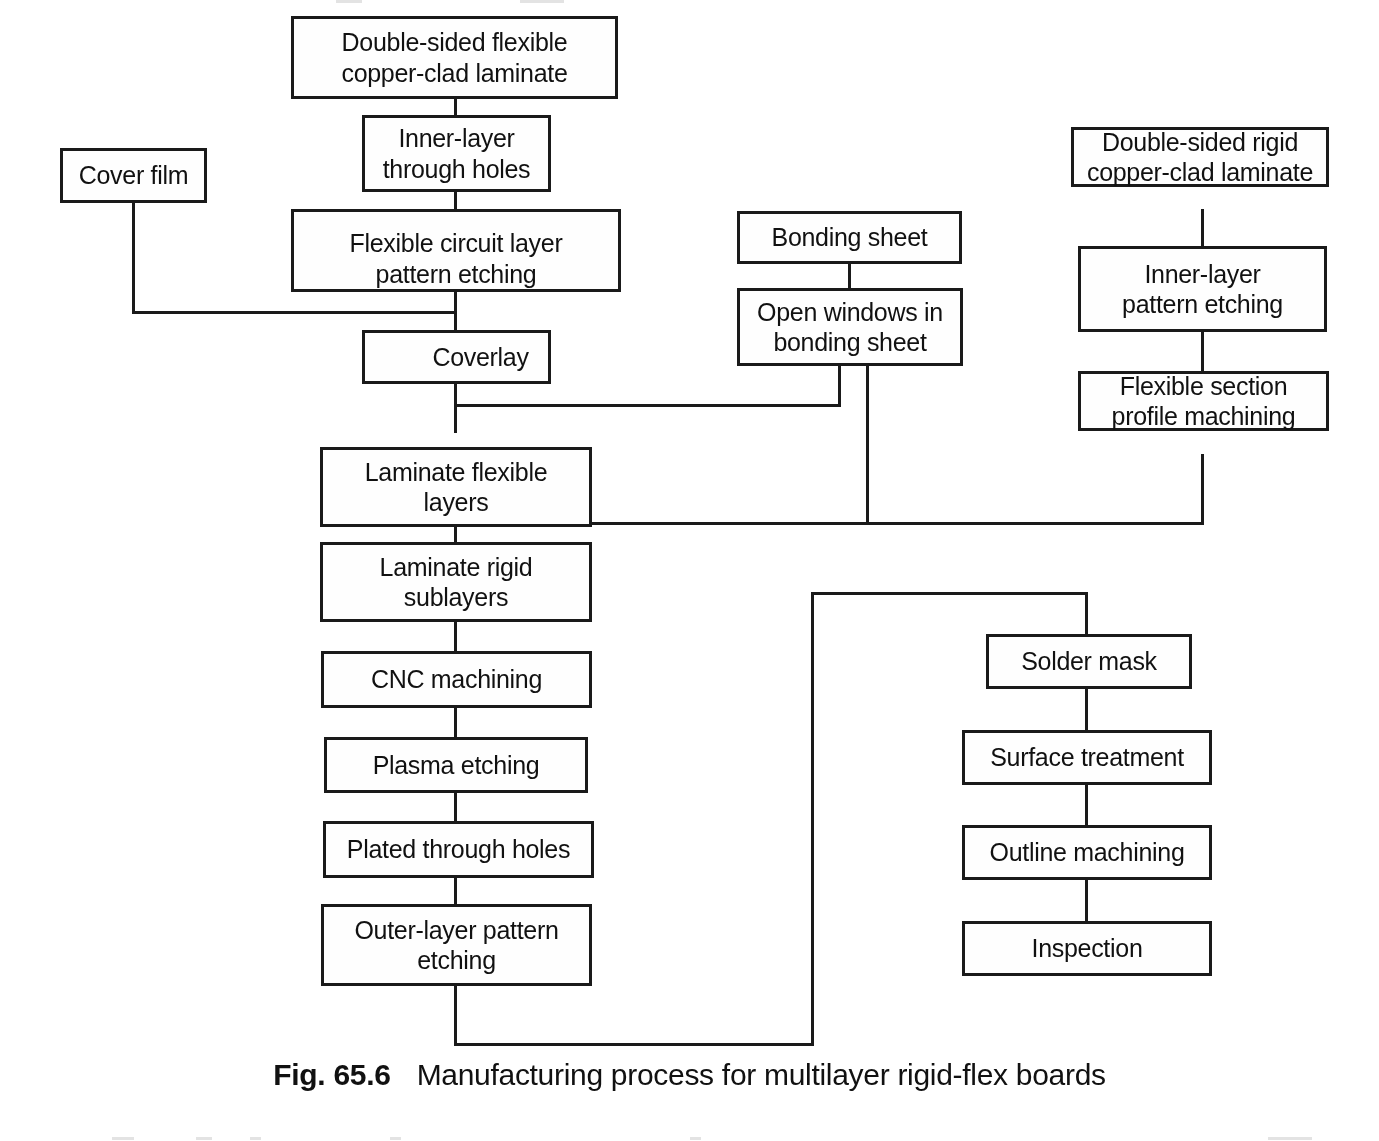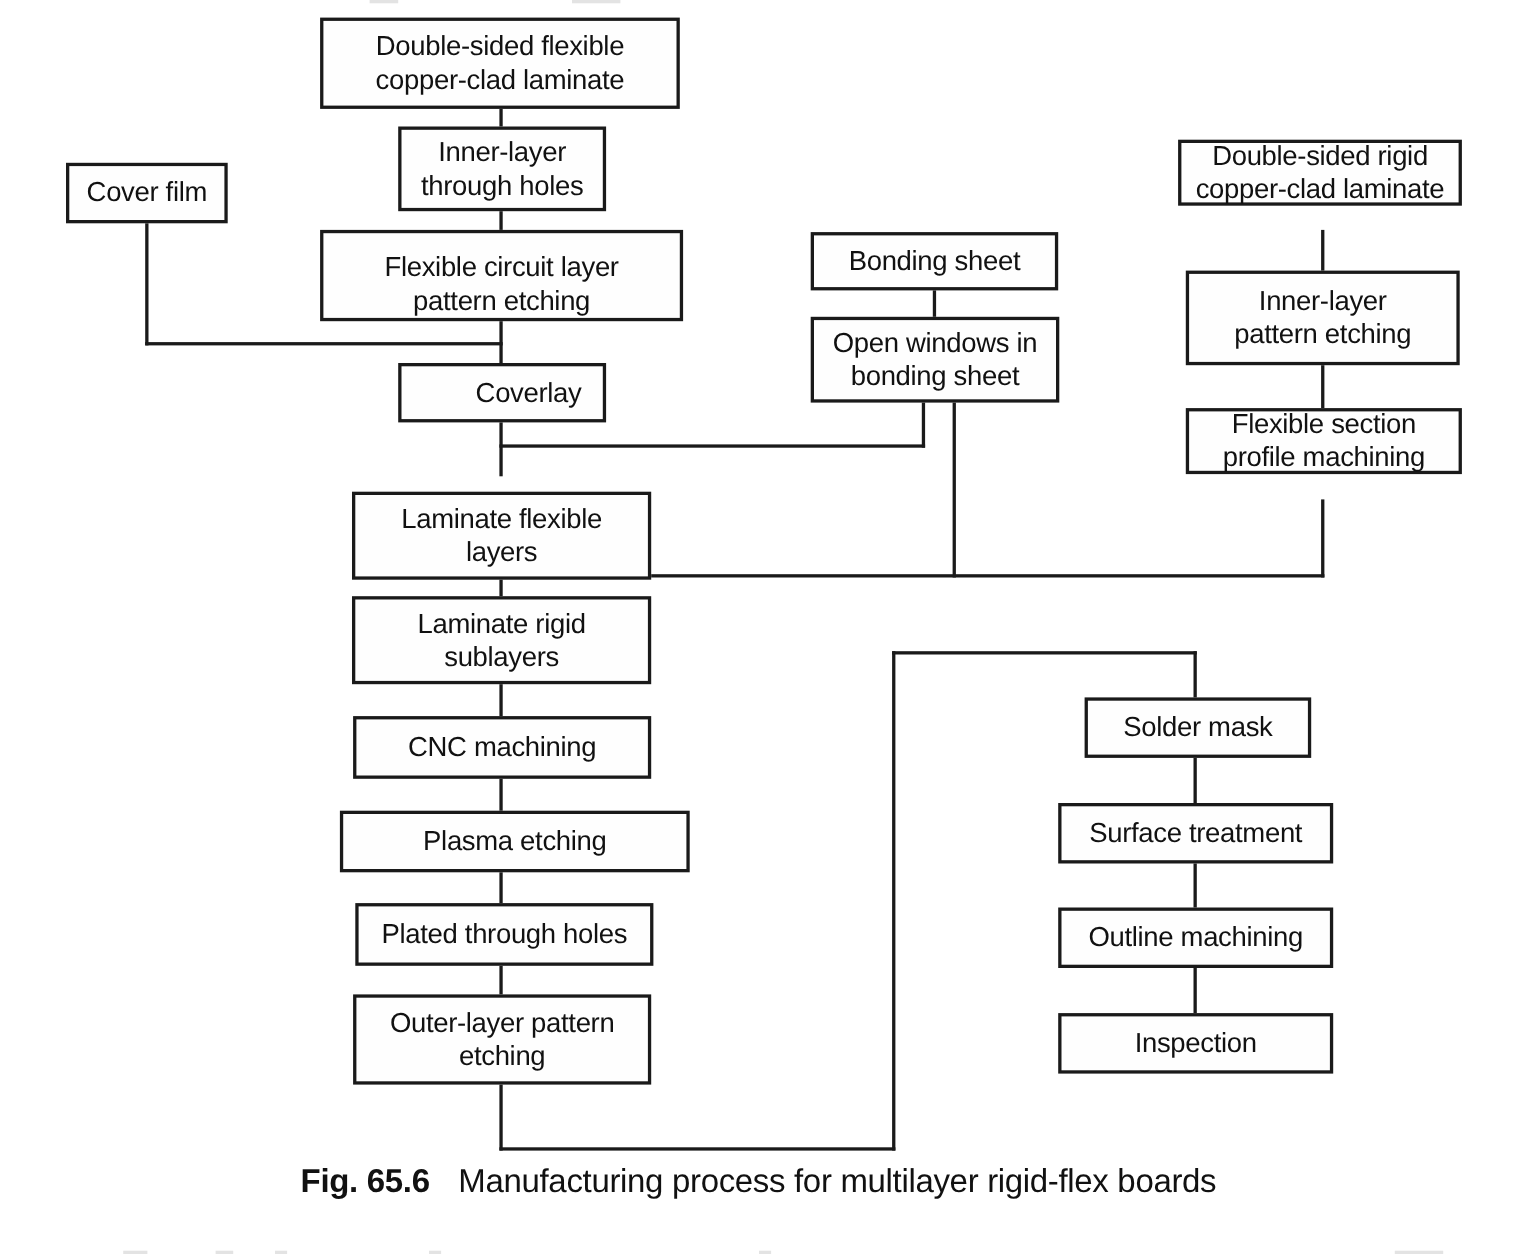--- a/index.html
+++ b/index.html
@@ -114,21 +114,21 @@
     <span>Laminate flexible
 layers</span>
   </div>
   <div class="node" style="left:320px; top:542px; width:272px; height:80px;">
     <span>Laminate rigid
 sublayers</span>
   </div>
   <div class="node" style="left:321px; top:651px; width:271px; height:57px;">
     <span>CNC machining</span>
   </div>
-  <div class="node" style="left:309px; top:737px; width:318px; height:56px;">
+  <div class="node" style="left:324px; top:737px; width:264px; height:56px;">
     <span>Plasma etching</span>
   </div>
   <div class="node" style="left:323px; top:821px; width:271px; height:57px;">
     <span>Plated through holes</span>
   </div>
   <div class="node" style="left:321px; top:904px; width:271px; height:82px;">
     <span>Outer-layer pattern
 etching</span>
   </div>
 

